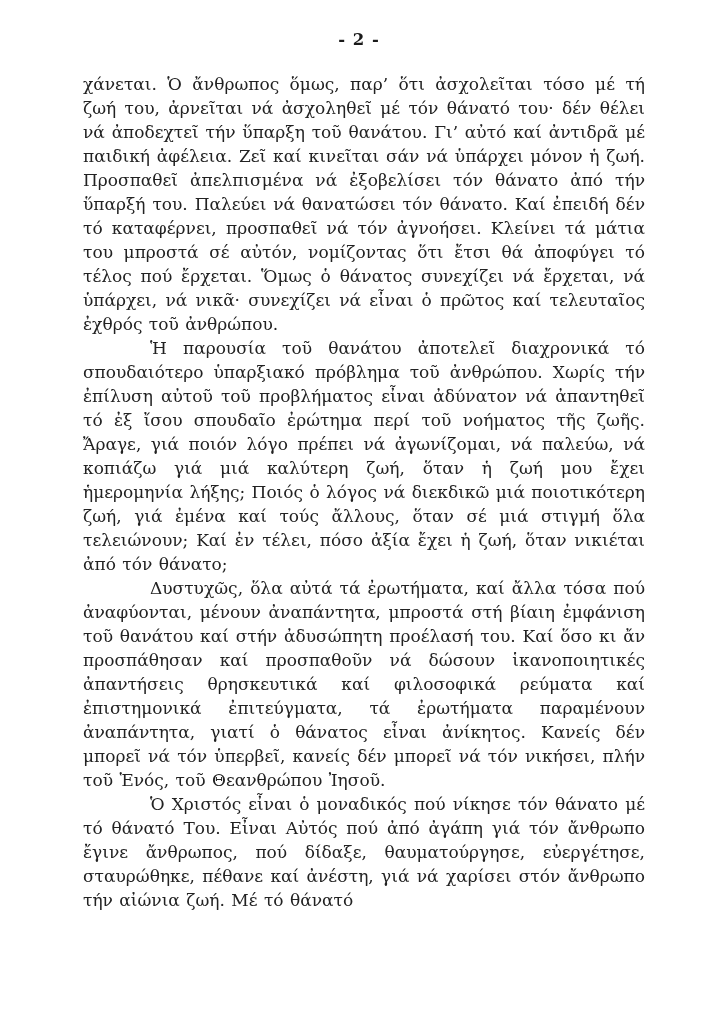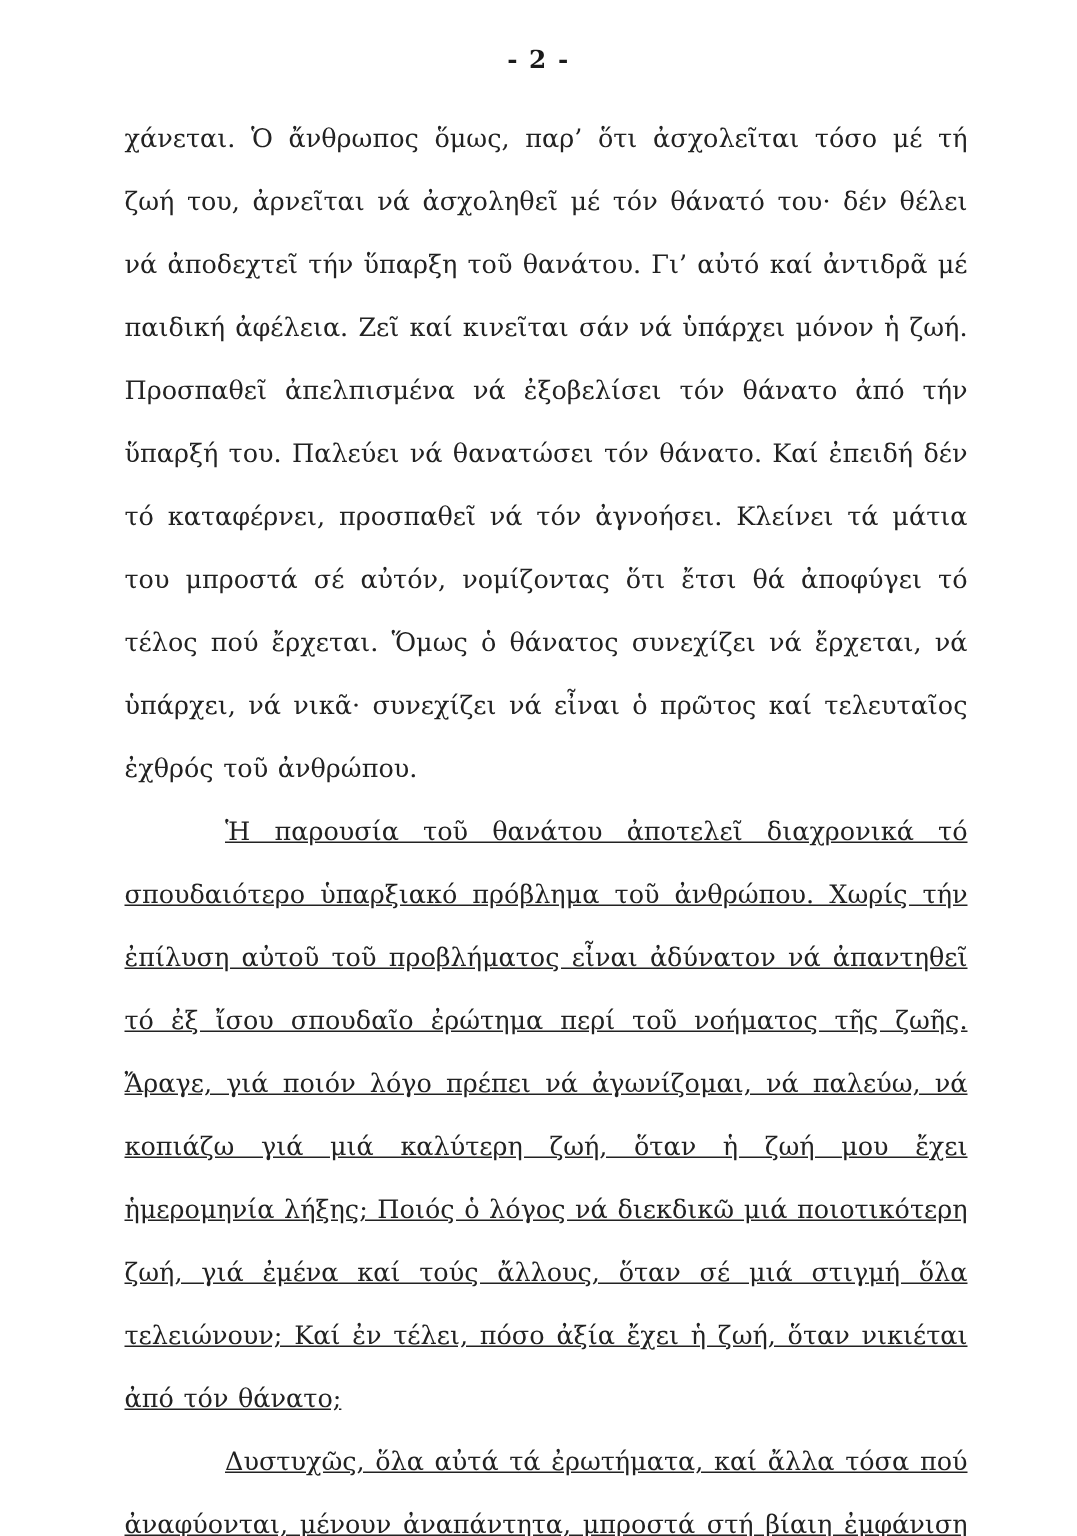--- a/index.html
+++ b/index.html
@@ -34,29 +34,28 @@
   }
   .page-body {
     position: absolute;
     top: 72px;
     left: 83px;
     width: 562px;
   }
   .para {
     margin: 0;
     font-size: 17px;
-    line-height: 42px;
+    line-height: 24px;
     text-align: justify;
     text-justify: inter-word;
     word-spacing: 1px;
     color: #222222;
   }
   .para.indent {
     text-indent: 67px;
-    text-decoration: underline;
   }
 </style>
 </head>
 <body>
 
 <div class="page">
   <div class="page-number">- 2 -</div>
 
   <div class="page-body">
     <p class="para">χάνεται. Ὁ ἄνθρωπος ὅμως, παρ’ ὅτι ἀσχολεῖται τόσο μέ τή ζωή του, ἀρνεῖται νά ἀσχοληθεῖ μέ τόν θάνατό του· δέν θέλει νά ἀποδεχτεῖ τήν ὕπαρξη τοῦ θανάτου. Γι’ αὐτό καί ἀντιδρᾶ μέ παιδική ἀφέλεια. Ζεῖ καί κινεῖται σάν νά ὑπάρχει μόνον ἡ ζωή. Προσπαθεῖ ἀπελπισμένα νά ἐξοβελίσει τόν θάνατο ἀπό τήν ὕπαρξή του. Παλεύει νά θανατώσει τόν θάνατο. Καί ἐπειδή δέν τό καταφέρνει, προσπαθεῖ νά τόν ἀγνοήσει. Κλείνει τά μάτια του μπροστά σέ αὐτόν, νομίζοντας ὅτι ἔτσι θά ἀποφύγει τό τέλος πού ἔρχεται. Ὅμως ὁ θάνατος συνεχίζει νά ἔρχεται, νά ὑπάρχει, νά νικᾶ· συνεχίζει νά εἶναι ὁ πρῶτος καί τελευταῖος ἐχθρός τοῦ ἀνθρώπου.</p>

